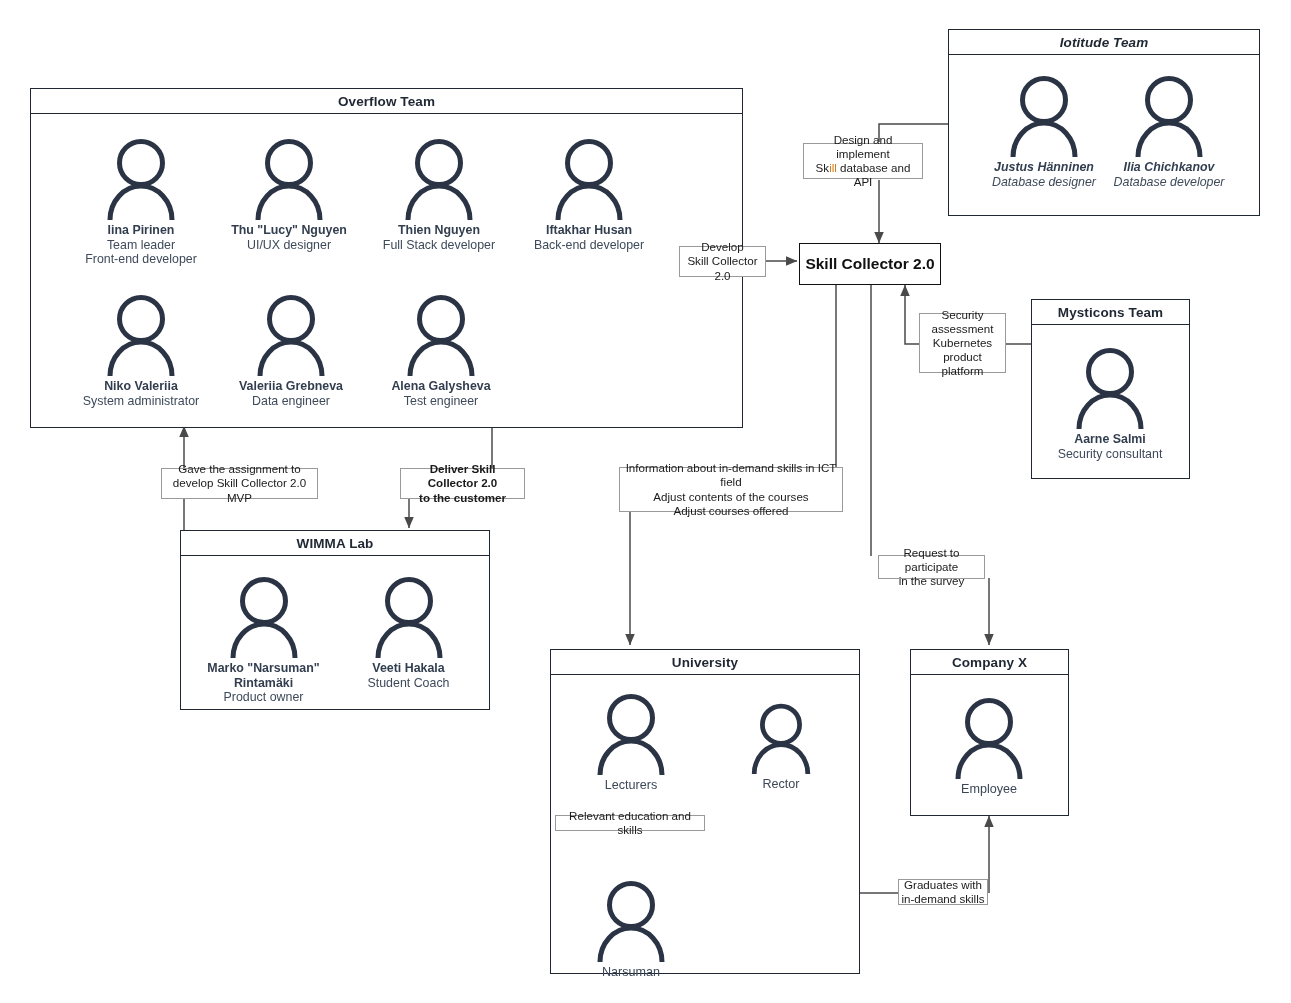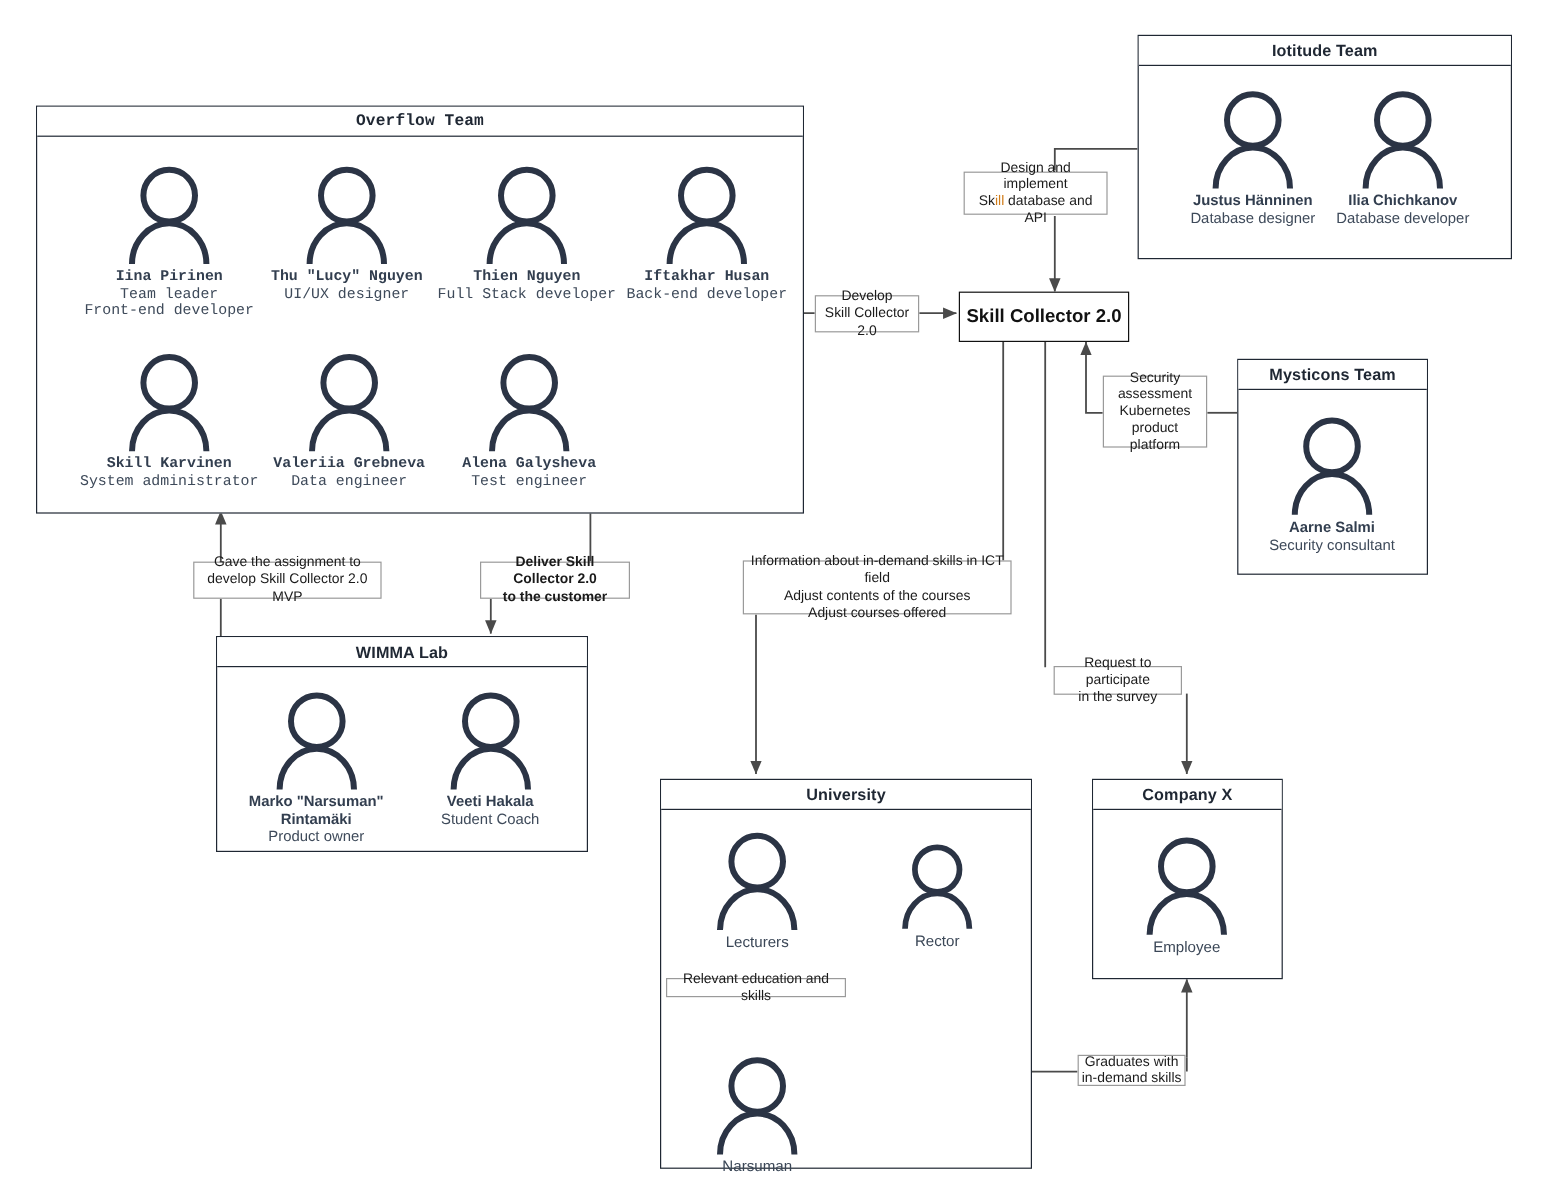--- a/index.html
+++ b/index.html
@@ -89,21 +89,21 @@
 
       <path d="M 630 797 L 630 816"></path>
       <path d="M 630 832 L 630 854" marker-end="url(#arw)"></path>
 
       <path d="M 860 893 L 898 893"></path>
       <path d="M 989 881 L 989 816" marker-end="url(#arw)"></path>
       <path d="M 989 893 L 989 881"></path>
     </g>
   </svg>
 
-  <div class="group" style="left:30px;top:88px;width:640px;height:340px;font-family:Liberation Mono, monospace;">
+  <div class="group" style="left:30px;top:88px;width:713px;height:340px;">
     <div class="group-title">Overflow Team</div>
     <div class="group-body">
 
       <div class="person" style="left:30px;top:24px;width:160px;">
         <svg class="glyph" width="74" height="82" viewBox="0 0 74 82">
           <circle cx="37" cy="25" r="21.5" fill="none" stroke="#2b3445" stroke-width="5"></circle>
           <path d="M6 82 A31 34 0 0 1 68 82" fill="none" stroke="#2b3445" stroke-width="5" stroke-linecap="round"></path>
         </svg>
         <div class="pname">Iina Pirinen</div>
         <div class="prole">Team leader
@@ -135,21 +135,21 @@
         </svg>
         <div class="pname">Iftakhar Husan</div>
         <div class="prole">Back-end developer</div>
       </div>
 
       <div class="person" style="left:30px;top:180px;width:160px;">
         <svg class="glyph" width="74" height="82" viewBox="0 0 74 82">
           <circle cx="37" cy="25" r="21.5" fill="none" stroke="#2b3445" stroke-width="5"></circle>
           <path d="M6 82 A31 34 0 0 1 68 82" fill="none" stroke="#2b3445" stroke-width="5" stroke-linecap="round"></path>
         </svg>
-        <div class="pname">Skill Karvinen</div>
+        <div class="pname">Niko Valeriia</div>
         <div class="prole">System administrator</div>
       </div>
 
       <div class="person" style="left:180px;top:180px;width:160px;">
         <svg class="glyph" width="74" height="82" viewBox="0 0 74 82">
           <circle cx="37" cy="25" r="21.5" fill="none" stroke="#2b3445" stroke-width="5"></circle>
           <path d="M6 82 A31 34 0 0 1 68 82" fill="none" stroke="#2b3445" stroke-width="5" stroke-linecap="round"></path>
         </svg>
         <div class="pname">Valeriia Grebneva</div>
         <div class="prole">Data engineer</div>
@@ -160,21 +160,21 @@
           <circle cx="37" cy="25" r="21.5" fill="none" stroke="#2b3445" stroke-width="5"></circle>
           <path d="M6 82 A31 34 0 0 1 68 82" fill="none" stroke="#2b3445" stroke-width="5" stroke-linecap="round"></path>
         </svg>
         <div class="pname">Alena Galysheva</div>
         <div class="prole">Test engineer</div>
       </div>
 
     </div>
   </div>
 
-  <div class="group" style="left:948px;top:29px;width:312px;height:187px;">
+  <div class="group" style="left:948px;top:29px;width:312px;height:187px;font-style:italic;">
     <div class="group-title">Iotitude Team</div>
     <div class="group-body">
 
       <div class="person" style="left:20px;top:20px;width:150px;">
         <svg class="glyph" width="74" height="82" viewBox="0 0 74 82">
           <circle cx="37" cy="25" r="21.5" fill="none" stroke="#2b3445" stroke-width="5"></circle>
           <path d="M6 82 A31 34 0 0 1 68 82" fill="none" stroke="#2b3445" stroke-width="5" stroke-linecap="round"></path>
         </svg>
         <div class="pname">Justus Hänninen</div>
         <div class="prole">Database designer</div>

